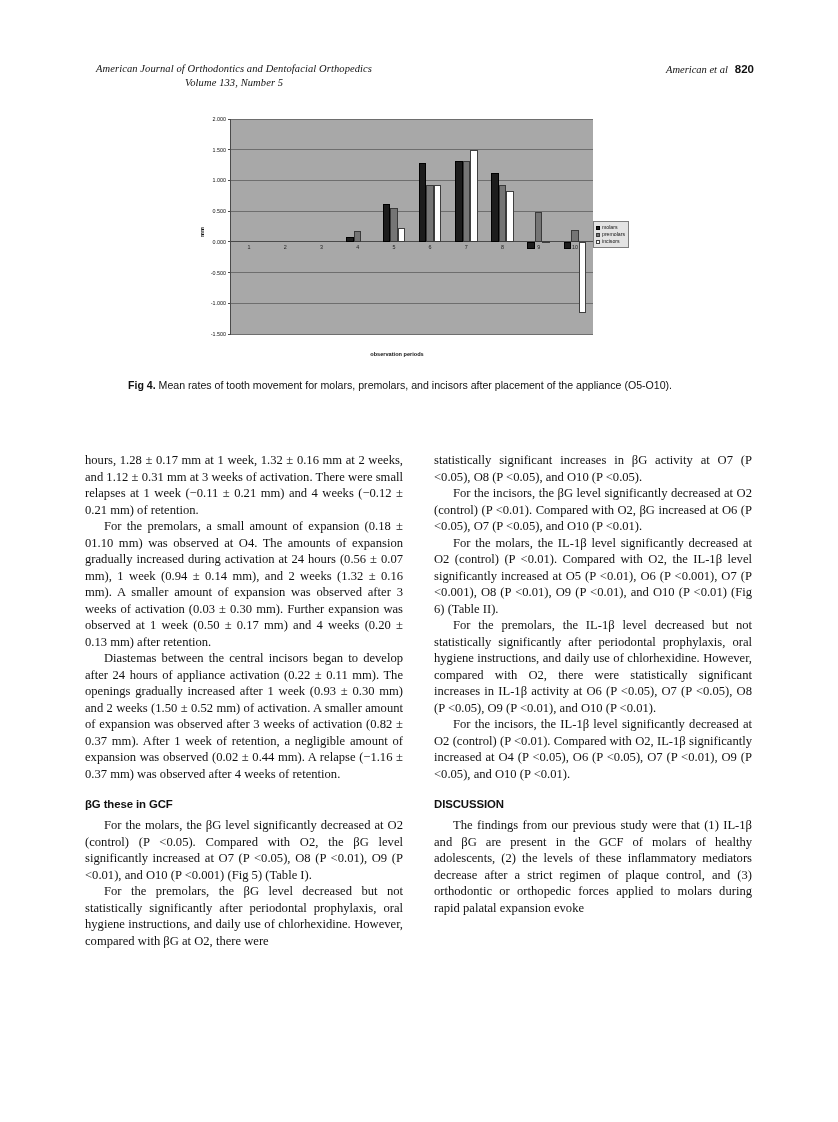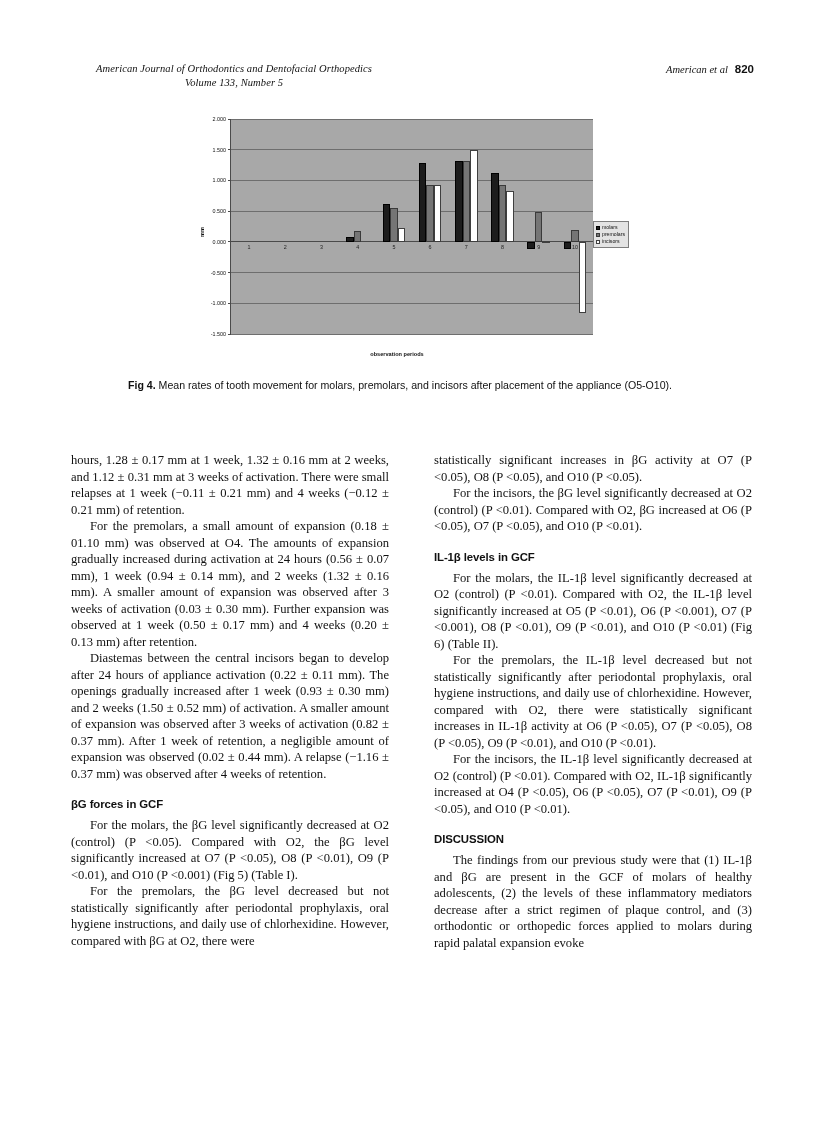--- a/index.html
+++ b/index.html
@@ -193,21 +193,21 @@
   
   .col {
     position: absolute;
     top: 452px;
     width: 318px;
     font-size: 12.6px;
     line-height: 16.5px;
     text-align: justify;
     color: #111;
   }
-  .col.left  { left: 71px; }
+  .col.left  { left: 85px; }
   .col.right { left: 434px; }
 
   .col p {
     margin: 0;
     text-indent: 19px;
     hyphens: none;
   }
   .col p.noindent { text-indent: 0; }
 
   .sec-head {
@@ -313,29 +313,28 @@
   </div>
 
   <div class="caption">
     <b>Fig 4.</b><span> Mean rates of tooth movement for molars, premolars, and incisors after placement of the appliance (O5-O10).</span>
   </div>
 
   <div class="col left">
     <p class="noindent">hours, 1.28 ± 0.17 mm at 1 week, 1.32 ± 0.16 mm at 2 weeks, and 1.12 ± 0.31 mm at 3 weeks of activation. There were small relapses at 1 week (−0.11 ± 0.21 mm) and 4 weeks (−0.12 ± 0.21 mm) of retention.</p>
     <p>For the premolars, a small amount of expansion (0.18 ± 01.10 mm) was observed at O4. The amounts of expansion gradually increased during activation at 24 hours (0.56 ± 0.07 mm), 1 week (0.94 ± 0.14 mm), and 2 weeks (1.32 ± 0.16 mm). A smaller amount of expansion was observed after 3 weeks of activation (0.03 ± 0.30 mm). Further expansion was observed at 1 week (0.50 ± 0.17 mm) and 4 weeks (0.20 ± 0.13 mm) after retention.</p>
     <p>Diastemas between the central incisors began to develop after 24 hours of appliance activation (0.22 ± 0.11 mm). The openings gradually increased after 1 week (0.93 ± 0.30 mm) and 2 weeks (1.50 ± 0.52 mm) of activation. A smaller amount of expansion was observed after 3 weeks of activation (0.82 ± 0.37 mm). After 1 week of retention, a negligible amount of expansion was observed (0.02 ± 0.44 mm). A relapse (−1.16 ± 0.37 mm) was observed after 4 weeks of retention.</p>
-    <div class="sec-head">βG forces in GCF</div>
+    <div class="sec-head">βG these in GCF</div>
     <p>For the molars, the βG level significantly decreased at O2 (control) (P &lt;0.05). Compared with O2, the βG level significantly increased at O7 (P &lt;0.05), O8 (P &lt;0.01), O9 (P &lt;0.01), and O10 (P &lt;0.001) (Fig 5) (Table I).</p>
     <p>For the premolars, the βG level decreased but not statistically significantly after periodontal prophylaxis, oral hygiene instructions, and daily use of chlorhexidine. However, compared with βG at O2, there were</p>
   </div>
 
   <div class="col right">
     <p class="noindent">statistically significant increases in βG activity at O7 (P &lt;0.05), O8 (P &lt;0.05), and O10 (P &lt;0.05).</p>
     <p>For the incisors, the βG level significantly decreased at O2 (control) (P &lt;0.01). Compared with O2, βG increased at O6 (P &lt;0.05), O7 (P &lt;0.05), and O10 (P &lt;0.01).</p>
-    <div class="sec-head">IL-1β levels in GCF</div>
     <p>For the molars, the IL-1β level significantly decreased at O2 (control) (P &lt;0.01). Compared with O2, the IL-1β level significantly increased at O5 (P &lt;0.01), O6 (P &lt;0.001), O7 (P &lt;0.001), O8 (P &lt;0.01), O9 (P &lt;0.01), and O10 (P &lt;0.01) (Fig 6) (Table II).</p>
     <p>For the premolars, the IL-1β level decreased but not statistically significantly after periodontal prophylaxis, oral hygiene instructions, and daily use of chlorhexidine. However, compared with O2, there were statistically significant increases in IL-1β activity at O6 (P &lt;0.05), O7 (P &lt;0.05), O8 (P &lt;0.05), O9 (P &lt;0.01), and O10 (P &lt;0.01).</p>
     <p>For the incisors, the IL-1β level significantly decreased at O2 (control) (P &lt;0.01). Compared with O2, IL-1β significantly increased at O4 (P &lt;0.05), O6 (P &lt;0.05), O7 (P &lt;0.01), O9 (P &lt;0.05), and O10 (P &lt;0.01).</p>
     <div class="sec-head">DISCUSSION</div>
     <p>The findings from our previous study were that (1) IL-1β and βG are present in the GCF of molars of healthy adolescents, (2) the levels of these inflammatory mediators decrease after a strict regimen of plaque control, and (3) orthodontic or orthopedic forces applied to molars during rapid palatal expansion evoke</p>
   </div>
 
 </div>
 
 </body></html>

